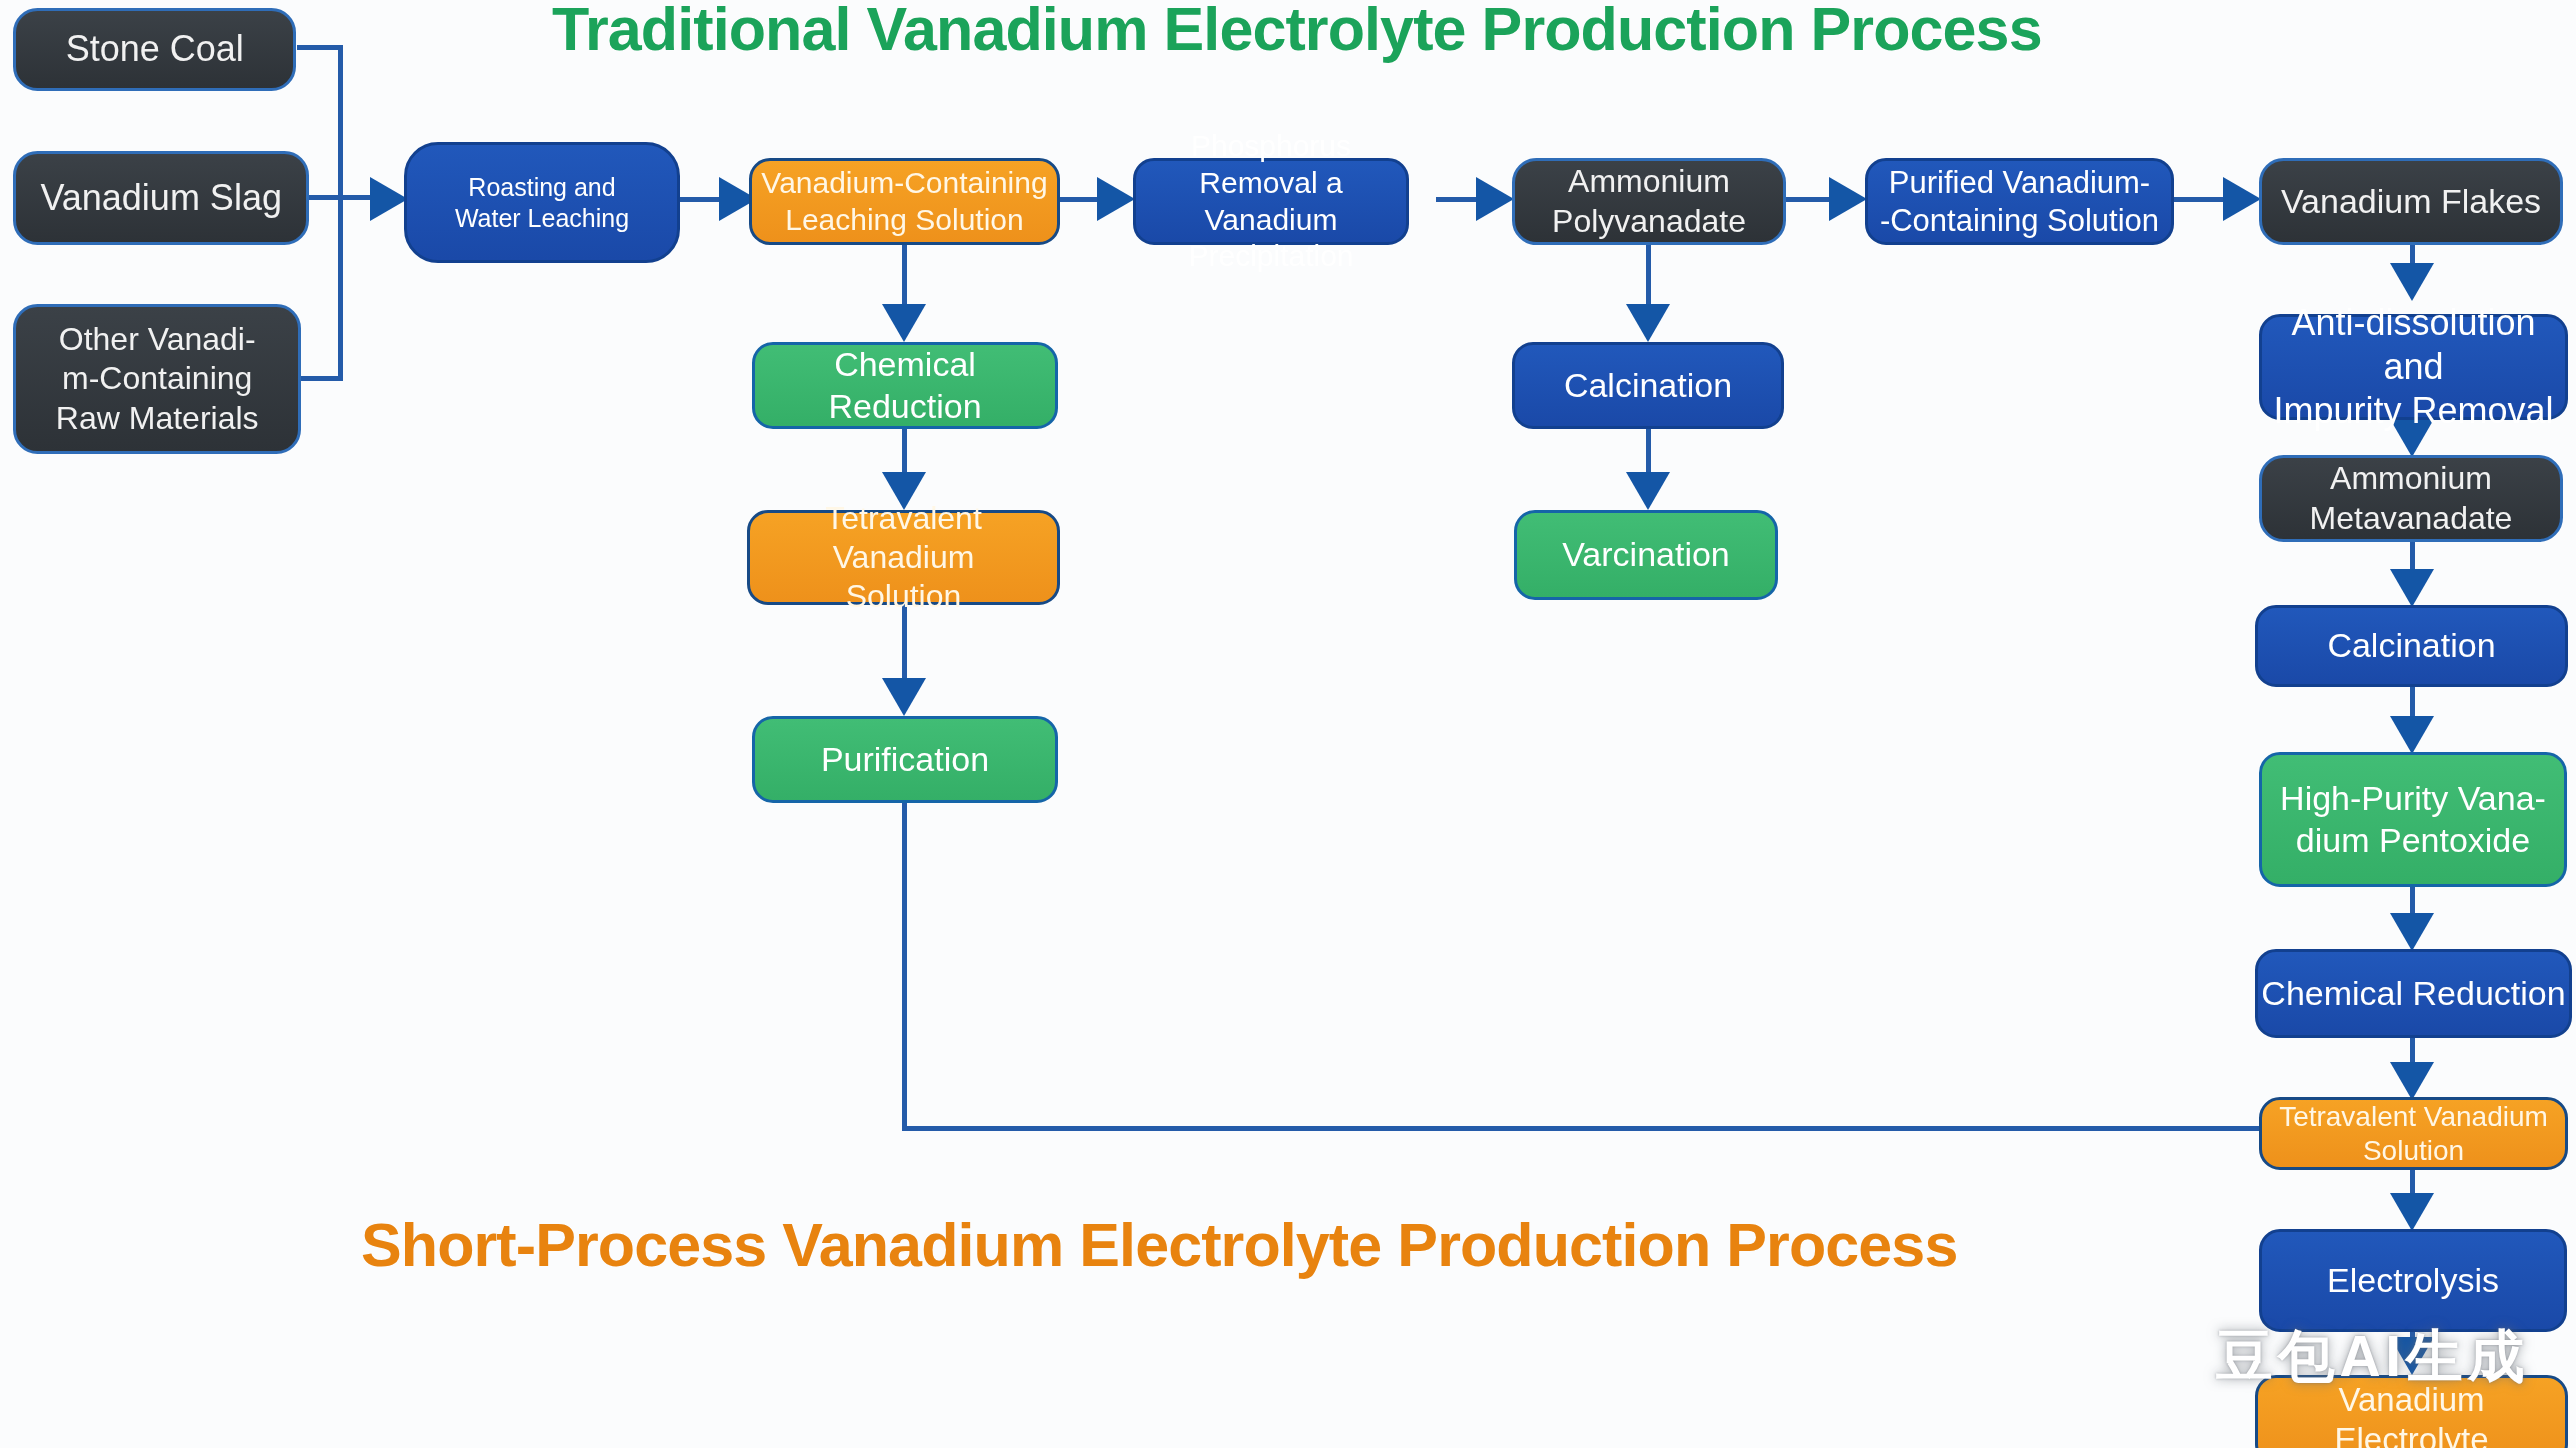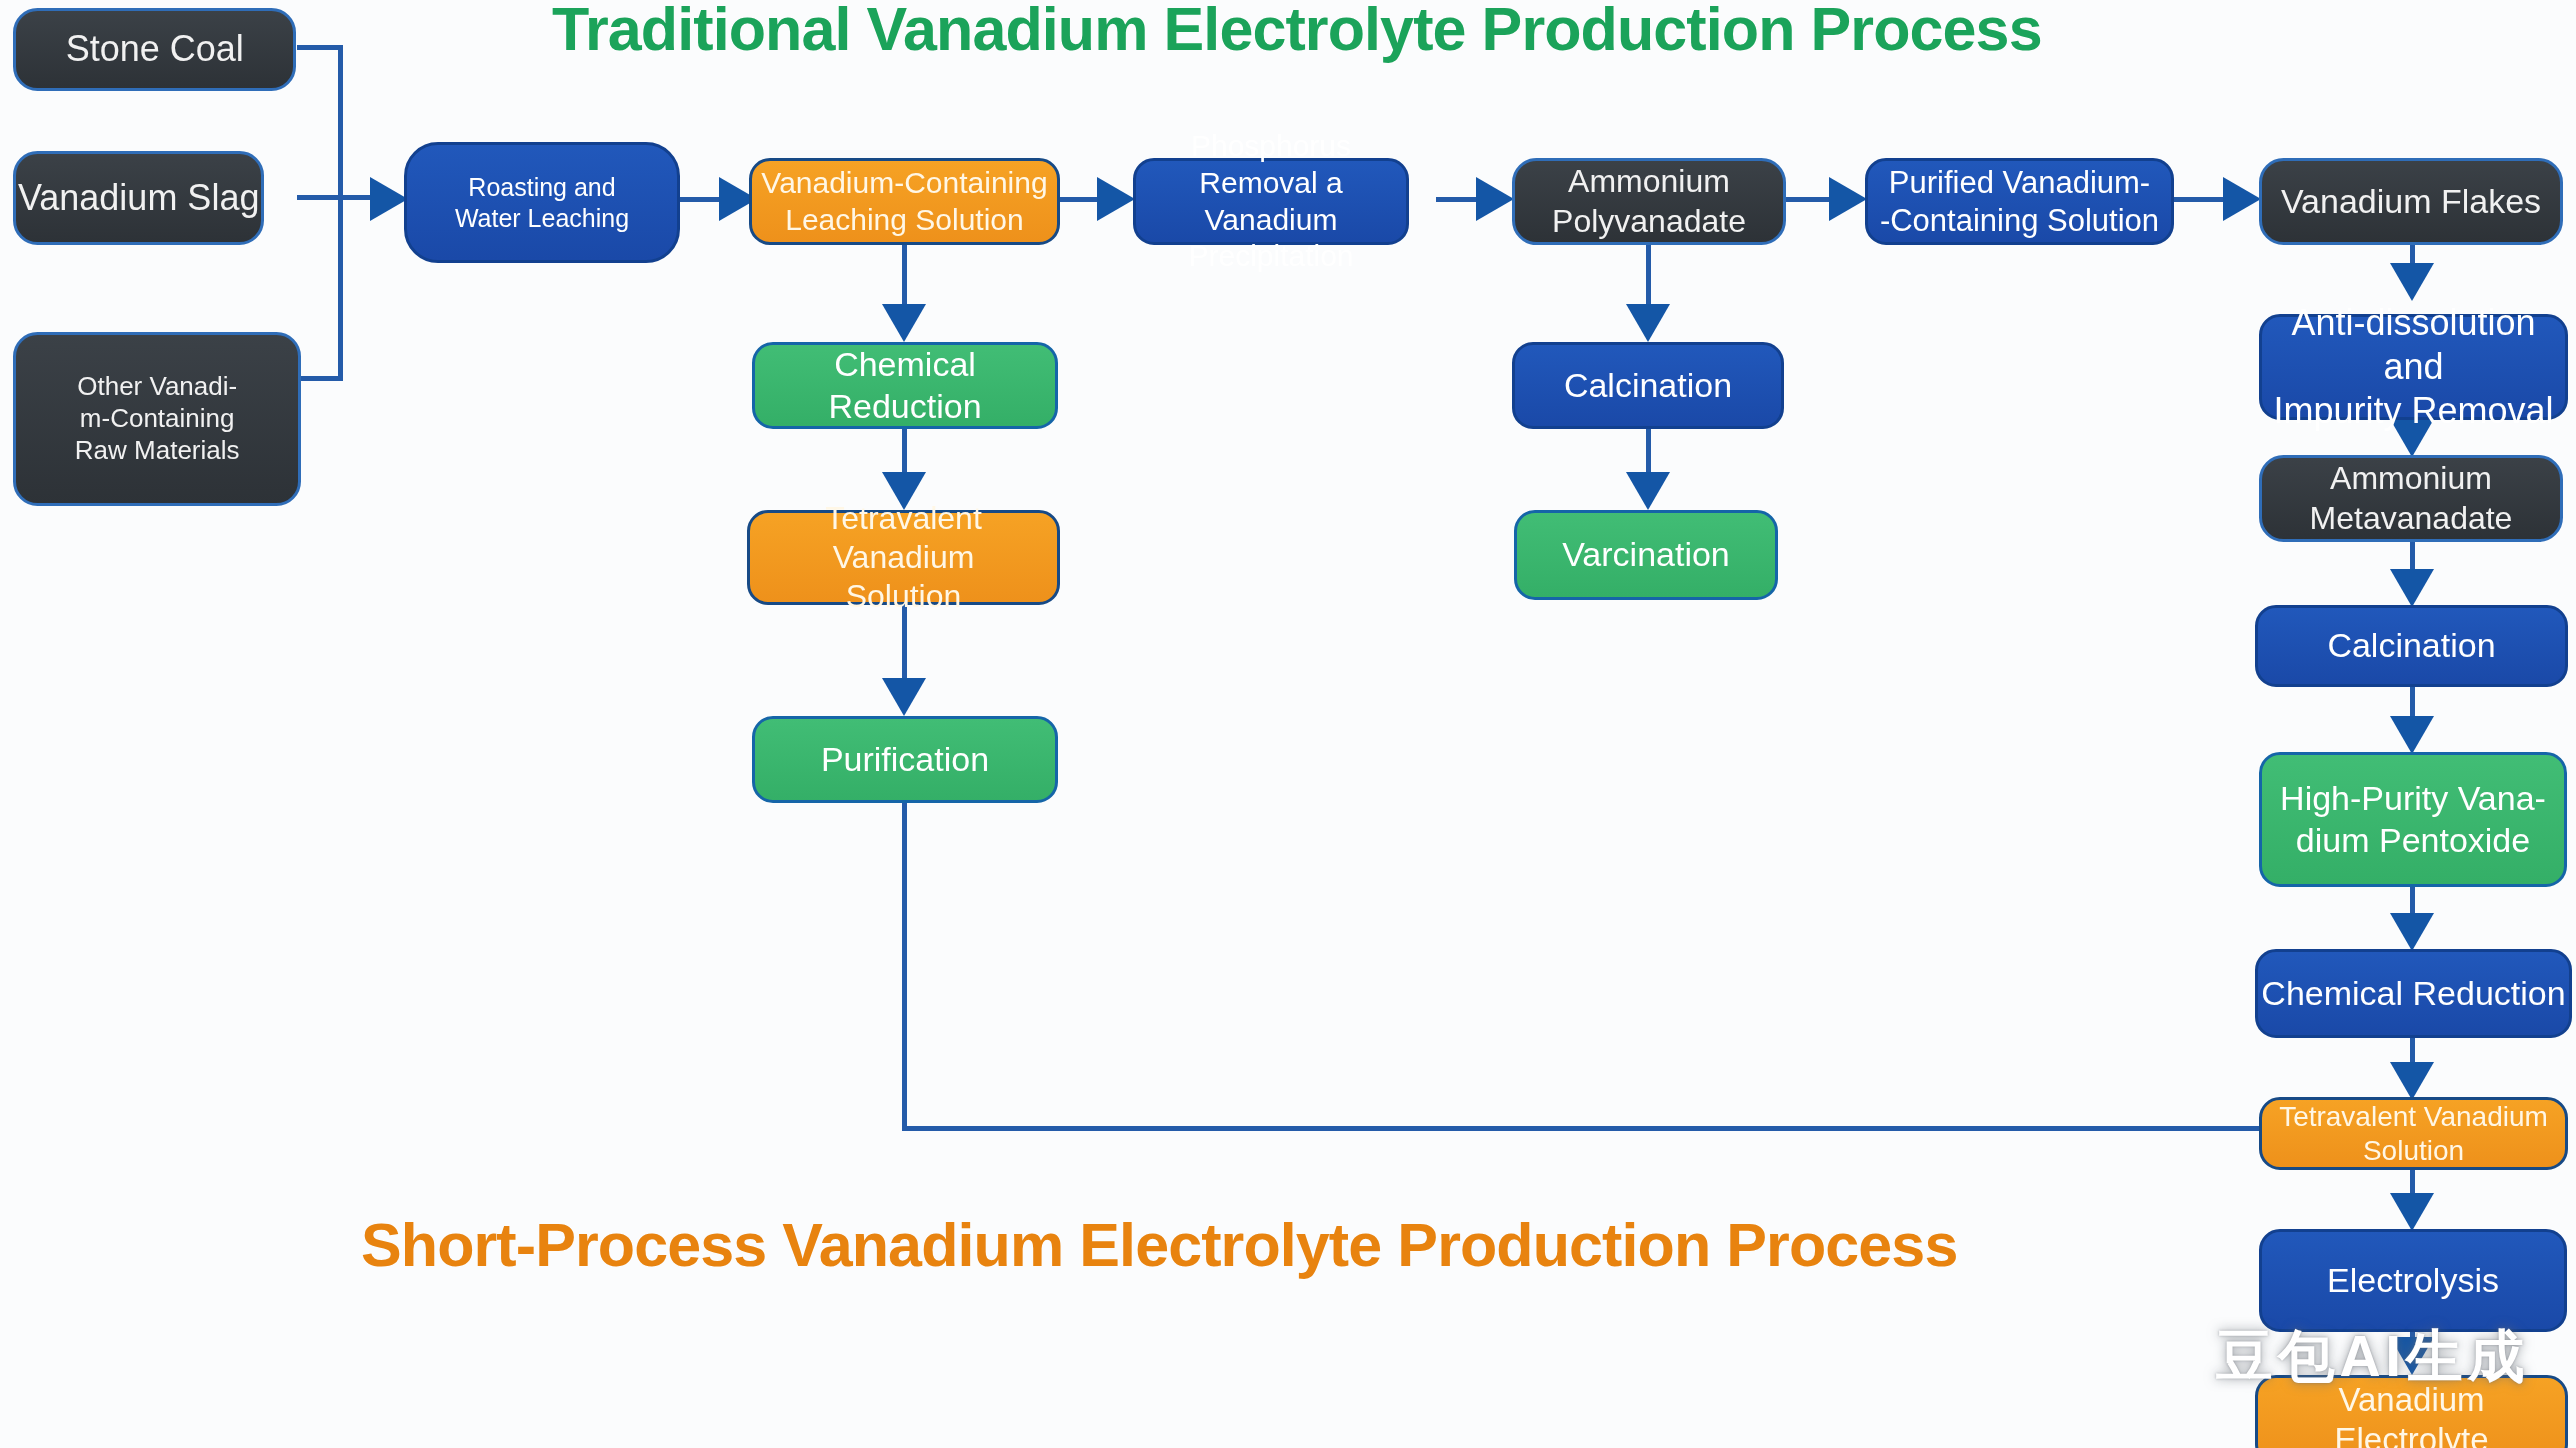--- a/index.html
+++ b/index.html
@@ -34,22 +34,22 @@
 </style>
 </head>
 <body>
 
 <div class="wrap">
 
   <div class="title" id="t-green">Traditional Vanadium Electrolyte Production Process</div>
   <div class="title" id="t-orange">Short-Process Vanadium Electrolyte Production Process</div>
 
   <div class="node dark" style="left:13.2px;top:7.5px;width:283px;height:83px;font-size:36px;">Stone Coal</div>
-  <div class="node dark" style="left:13.2px;top:151px;width:251px;height:94px;font-size:36px;">Vanadium Slag</div>
-  <div class="node dark" style="left:13.2px;top:304px;width:288px;height:174px;font-size:26px;margin-top:28px;">Other Vanadi-
+  <div class="node dark" style="left:13.2px;top:151px;width:296px;height:94px;font-size:36px;">Vanadium Slag</div>
+  <div class="node dark" style="left:13.2px;top:304px;width:288px;height:150px;font-size:32px;">Other Vanadi-
 m-Containing
 Raw Materials</div>
 
   <div class="hline" style="left:297px;top:45px;width:44px;height:4.7px;"></div>
   <div class="vline" style="left:338px;top:45px;width:4.7px;height:335px;"></div>
   <div class="hline" style="left:297px;top:195px;width:75px;height:4.7px;"></div>
   <div class="hline" style="left:301px;top:376px;width:42px;height:4.7px;"></div>
   <div class="arr-r" style="left:370px;top:177px;"></div>
 
   <div class="node blue" style="left:404px;top:142px;width:276px;height:121px;font-size:25px;border-radius:34px;">Roasting and

